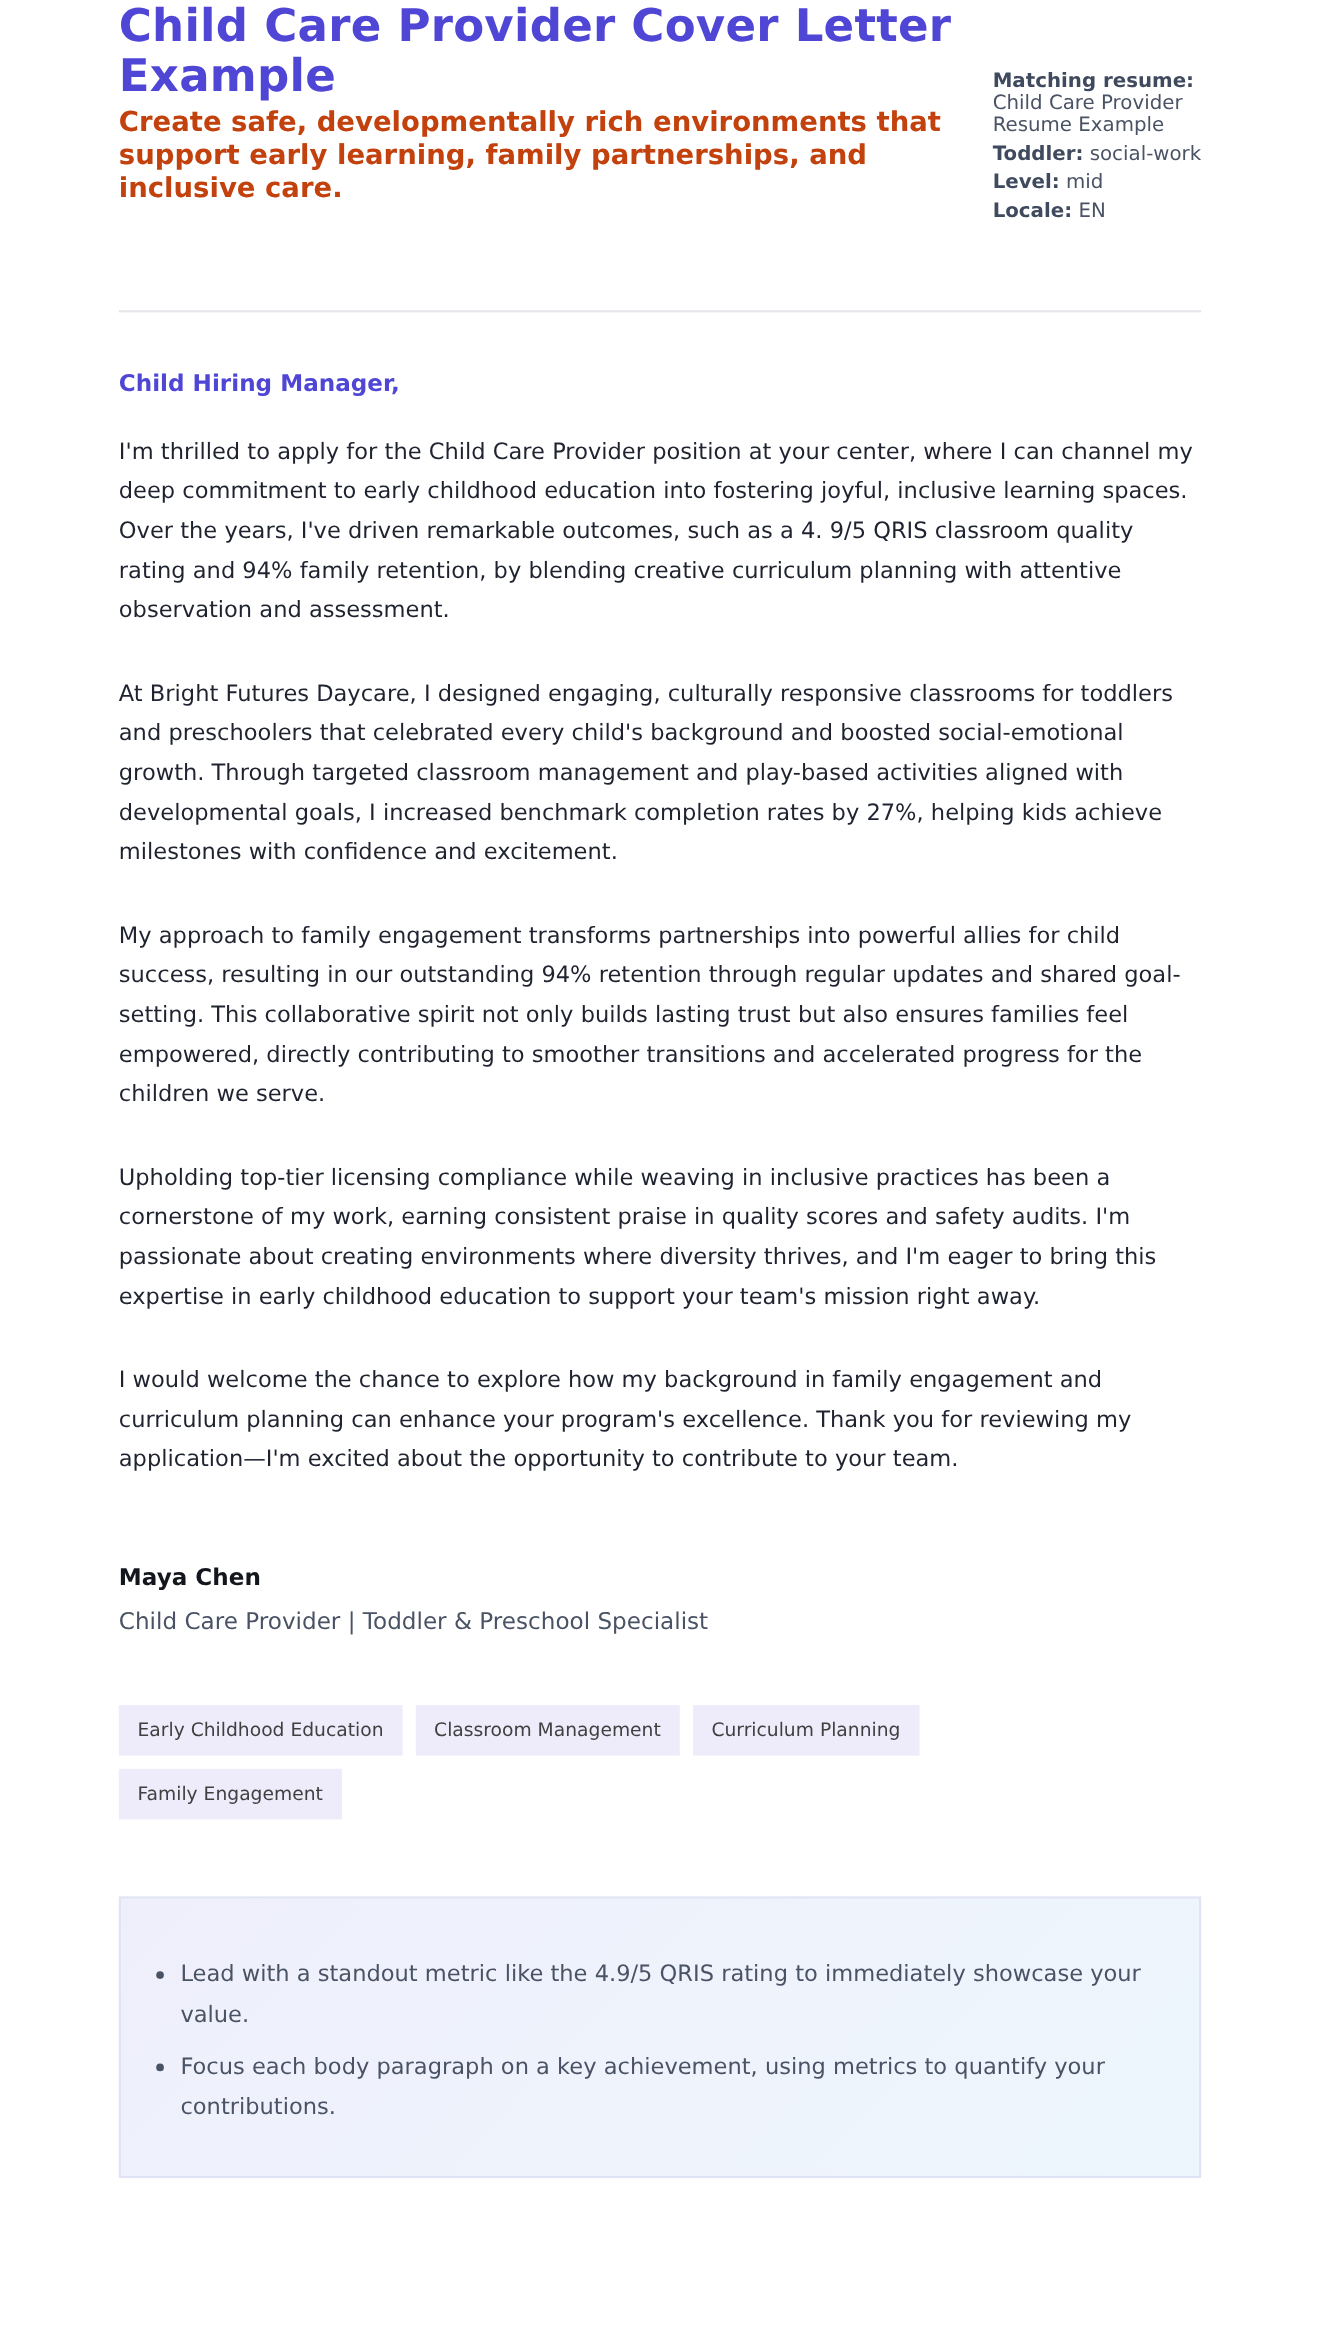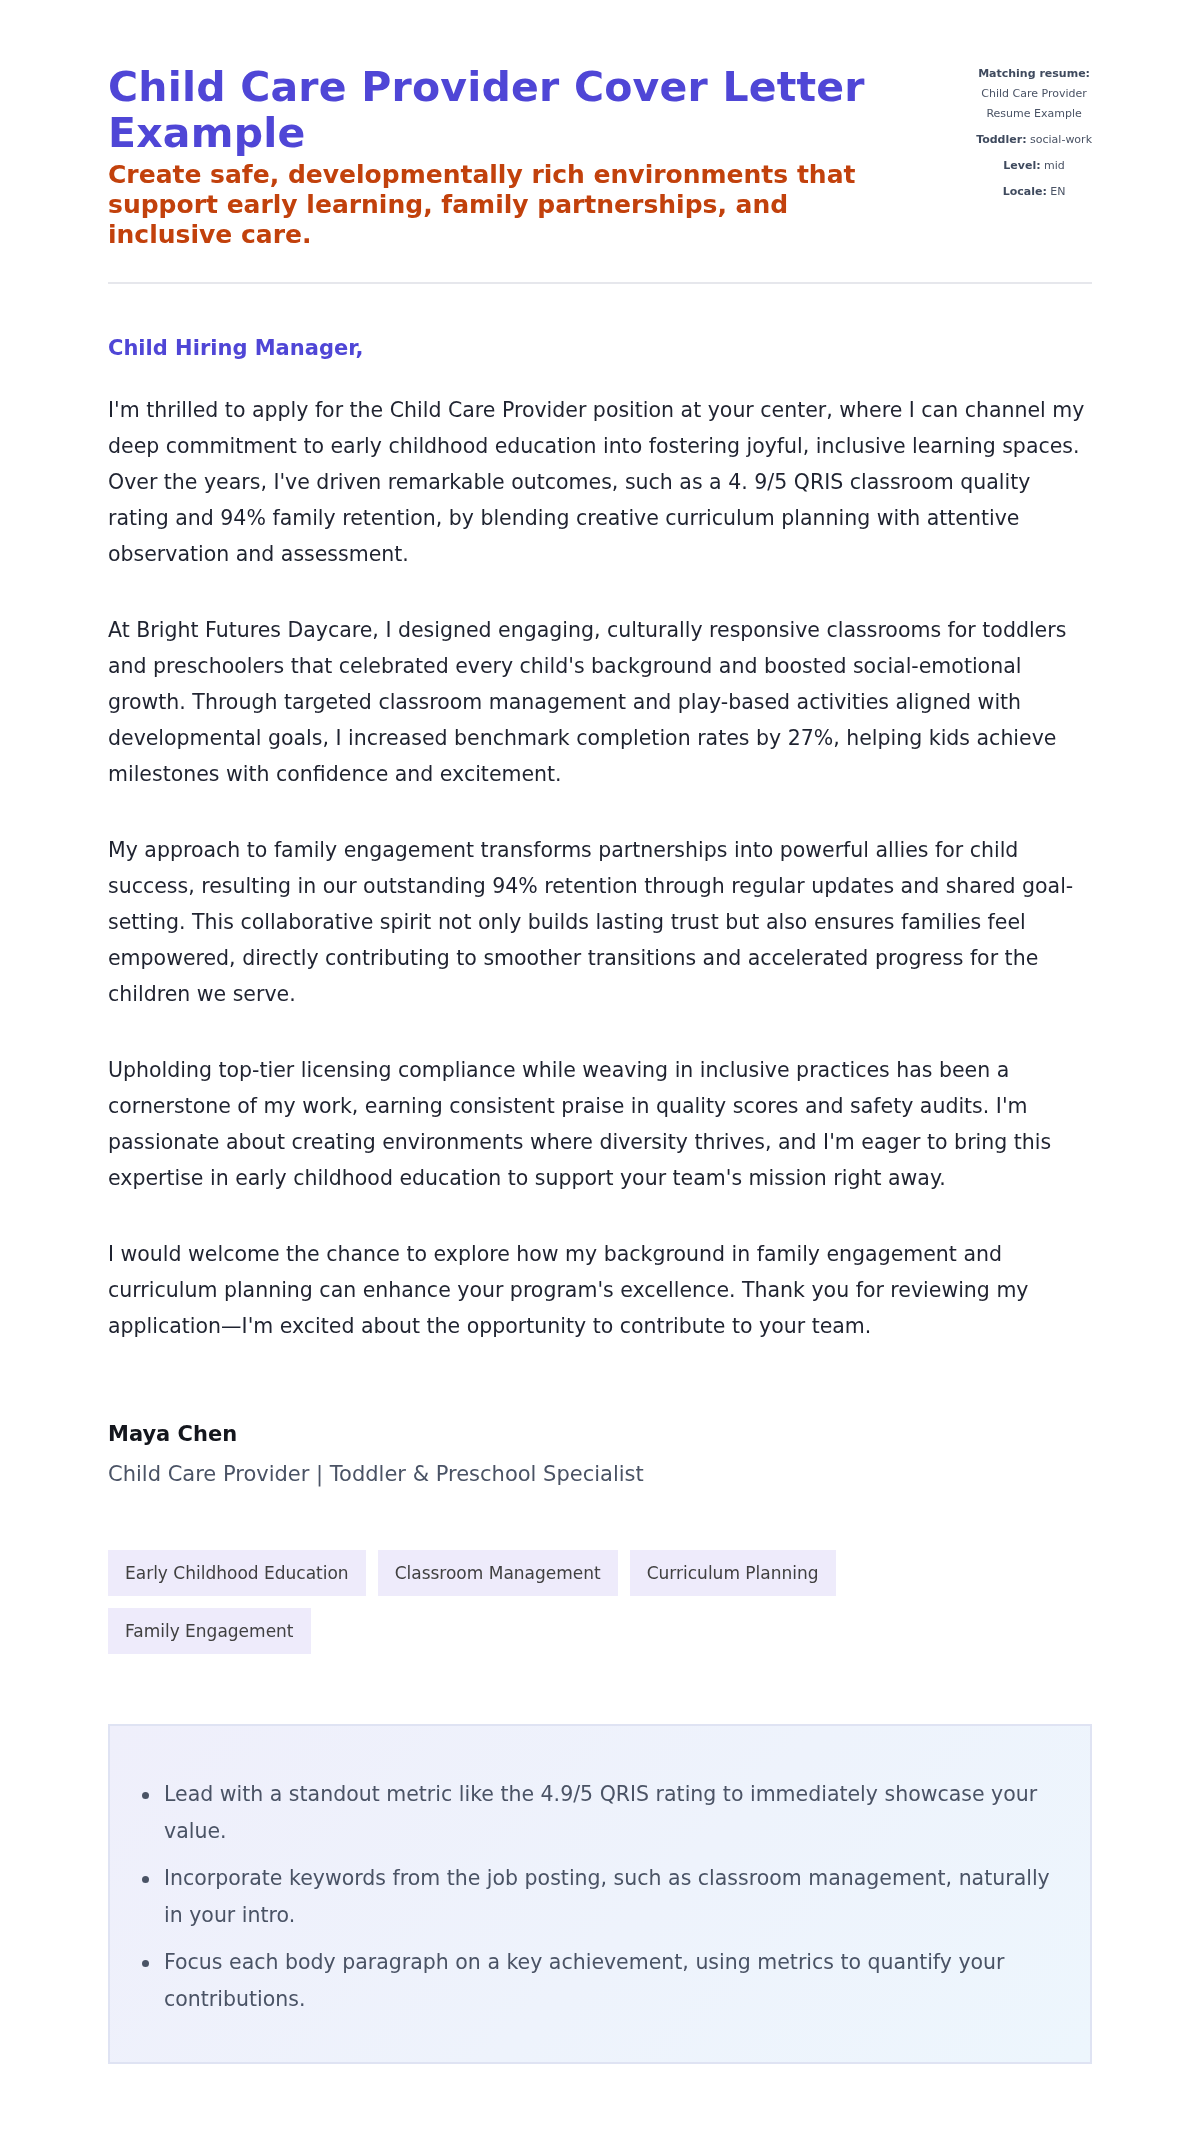--- a/index.html
+++ b/index.html
@@ -10,21 +10,20 @@
     font-family: "DejaVu Sans", sans-serif;
     color: #1f2330;
   }
   .page {
     position: relative;
     width: 1200px;
     padding: 0 108px;
   }
   .header {
     position: relative;
-    padding-top: 64px;
     height: 284px;
     border-bottom: 2px solid #e6e7ec;
   }
   .title {
     width: 760px;
     font-size: 41px;
     line-height: 46px;
     font-weight: bold;
     color: #4f46d6;
     letter-spacing: 0.2px;
@@ -34,22 +33,22 @@
     font-size: 25px;
     line-height: 30px;
     font-weight: bold;
     color: #c2410c;
     margin-top: 4px;
   }
   .meta {
     position: absolute;
     top: 64px;
     right: 0;
-    text-align: center;
-    font-size: 11px;
+    text-align: left;
+    font-size: 18px;
     line-height: 20px;
     color: #4a5365;
   }
   .meta .row { margin-bottom: 6px; }
   .meta .row.tight { margin-bottom: 6px; }
   .meta b { color: #3f4a5e; font-weight: bold; }
   .greeting {
     margin-top: 50px;
     font-size: 21px;
     font-weight: bold;
@@ -178,18 +177,17 @@
   <div class="tags">
     <span class="tag">Early Childhood Education</span>
     <span class="tag">Classroom Management</span>
     <span class="tag">Curriculum Planning</span>
     <span class="tag">Family Engagement</span>
   </div>
 
   <aside class="tip-box">
     <ul class="tip-list">
       <li>Lead with a standout metric like the 4.9/5 QRIS rating to immediately showcase your value.</li>
-      <li>Incorporate keywords from the job posting, such as classroom management, naturally in your intro.</li>
       <li>Focus each body paragraph on a key achievement, using metrics to quantify your contributions.</li>
     </ul>
   </aside>
 
 </div>
 
 </body></html>

